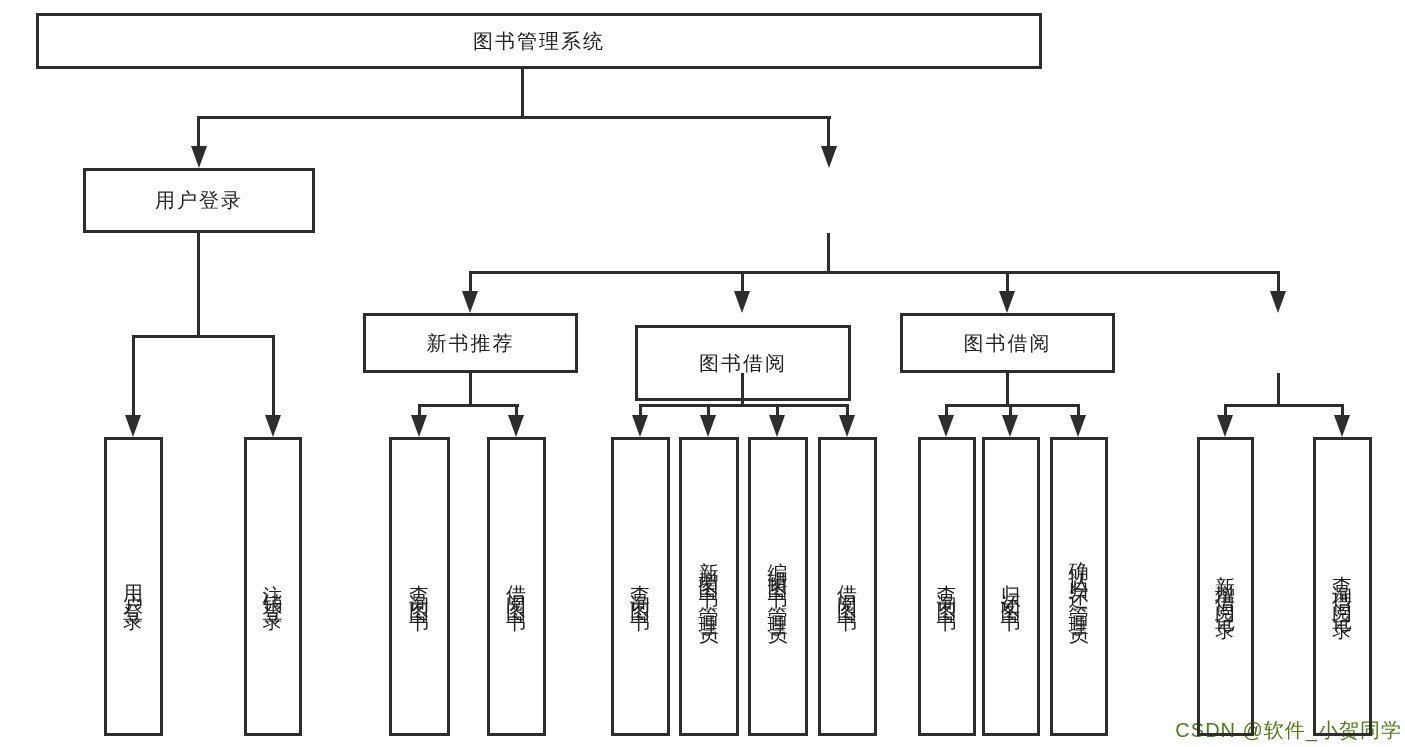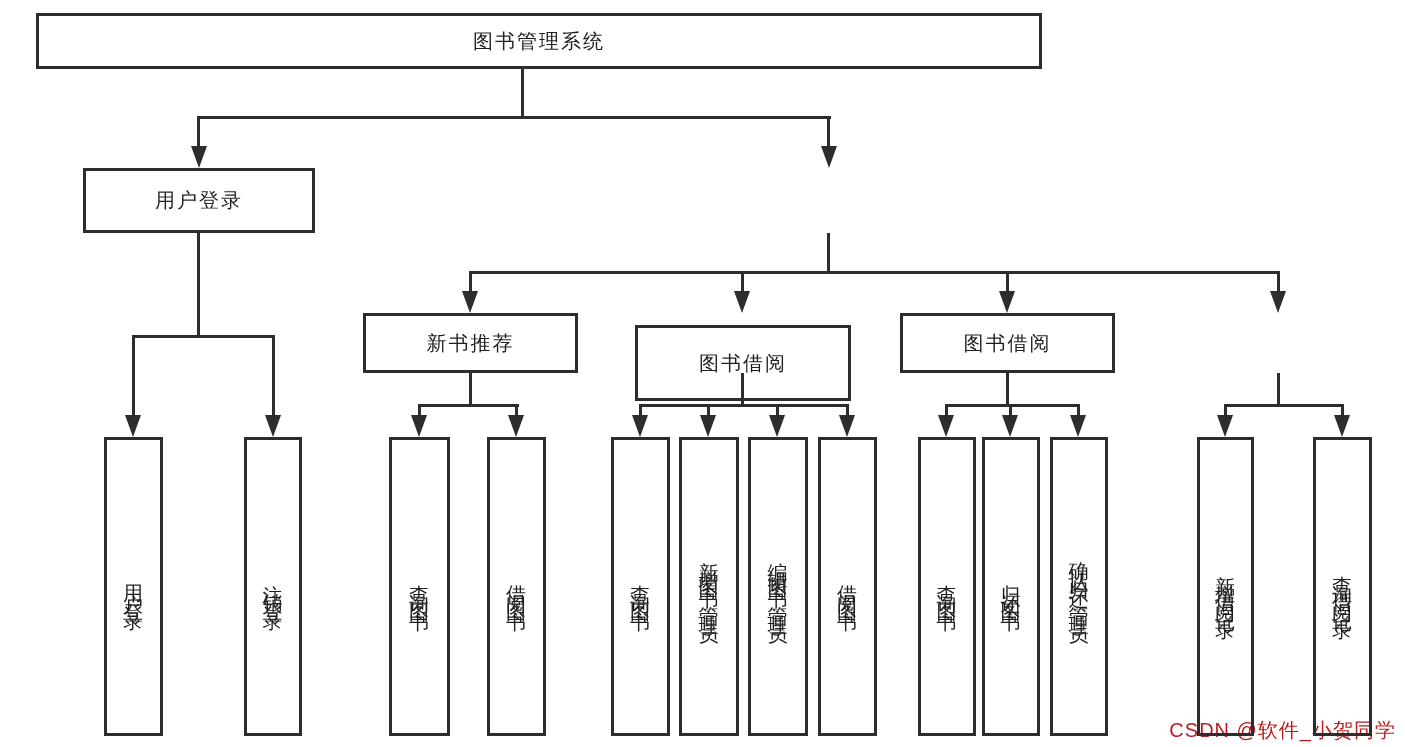--- a/index.html
+++ b/index.html
@@ -42,24 +42,24 @@
   .arrow {
     position:absolute;
     width:0; height:0;
     border-left:8px solid transparent;
     border-right:8px solid transparent;
     border-top:22px solid #2d2d2d;
     z-index:1;
   }
   .watermark {
     position:absolute;
-    right:9px;
+    right:3px;
     top:717px;
     font-size:20px;
-    color:#b91c1c;
+    color:#4d7c0f;
     letter-spacing:1px;
     white-space:nowrap;
     z-index:0;
   }
 </style>
 </head>
 <body>
 
 <div id="canvas">
 

